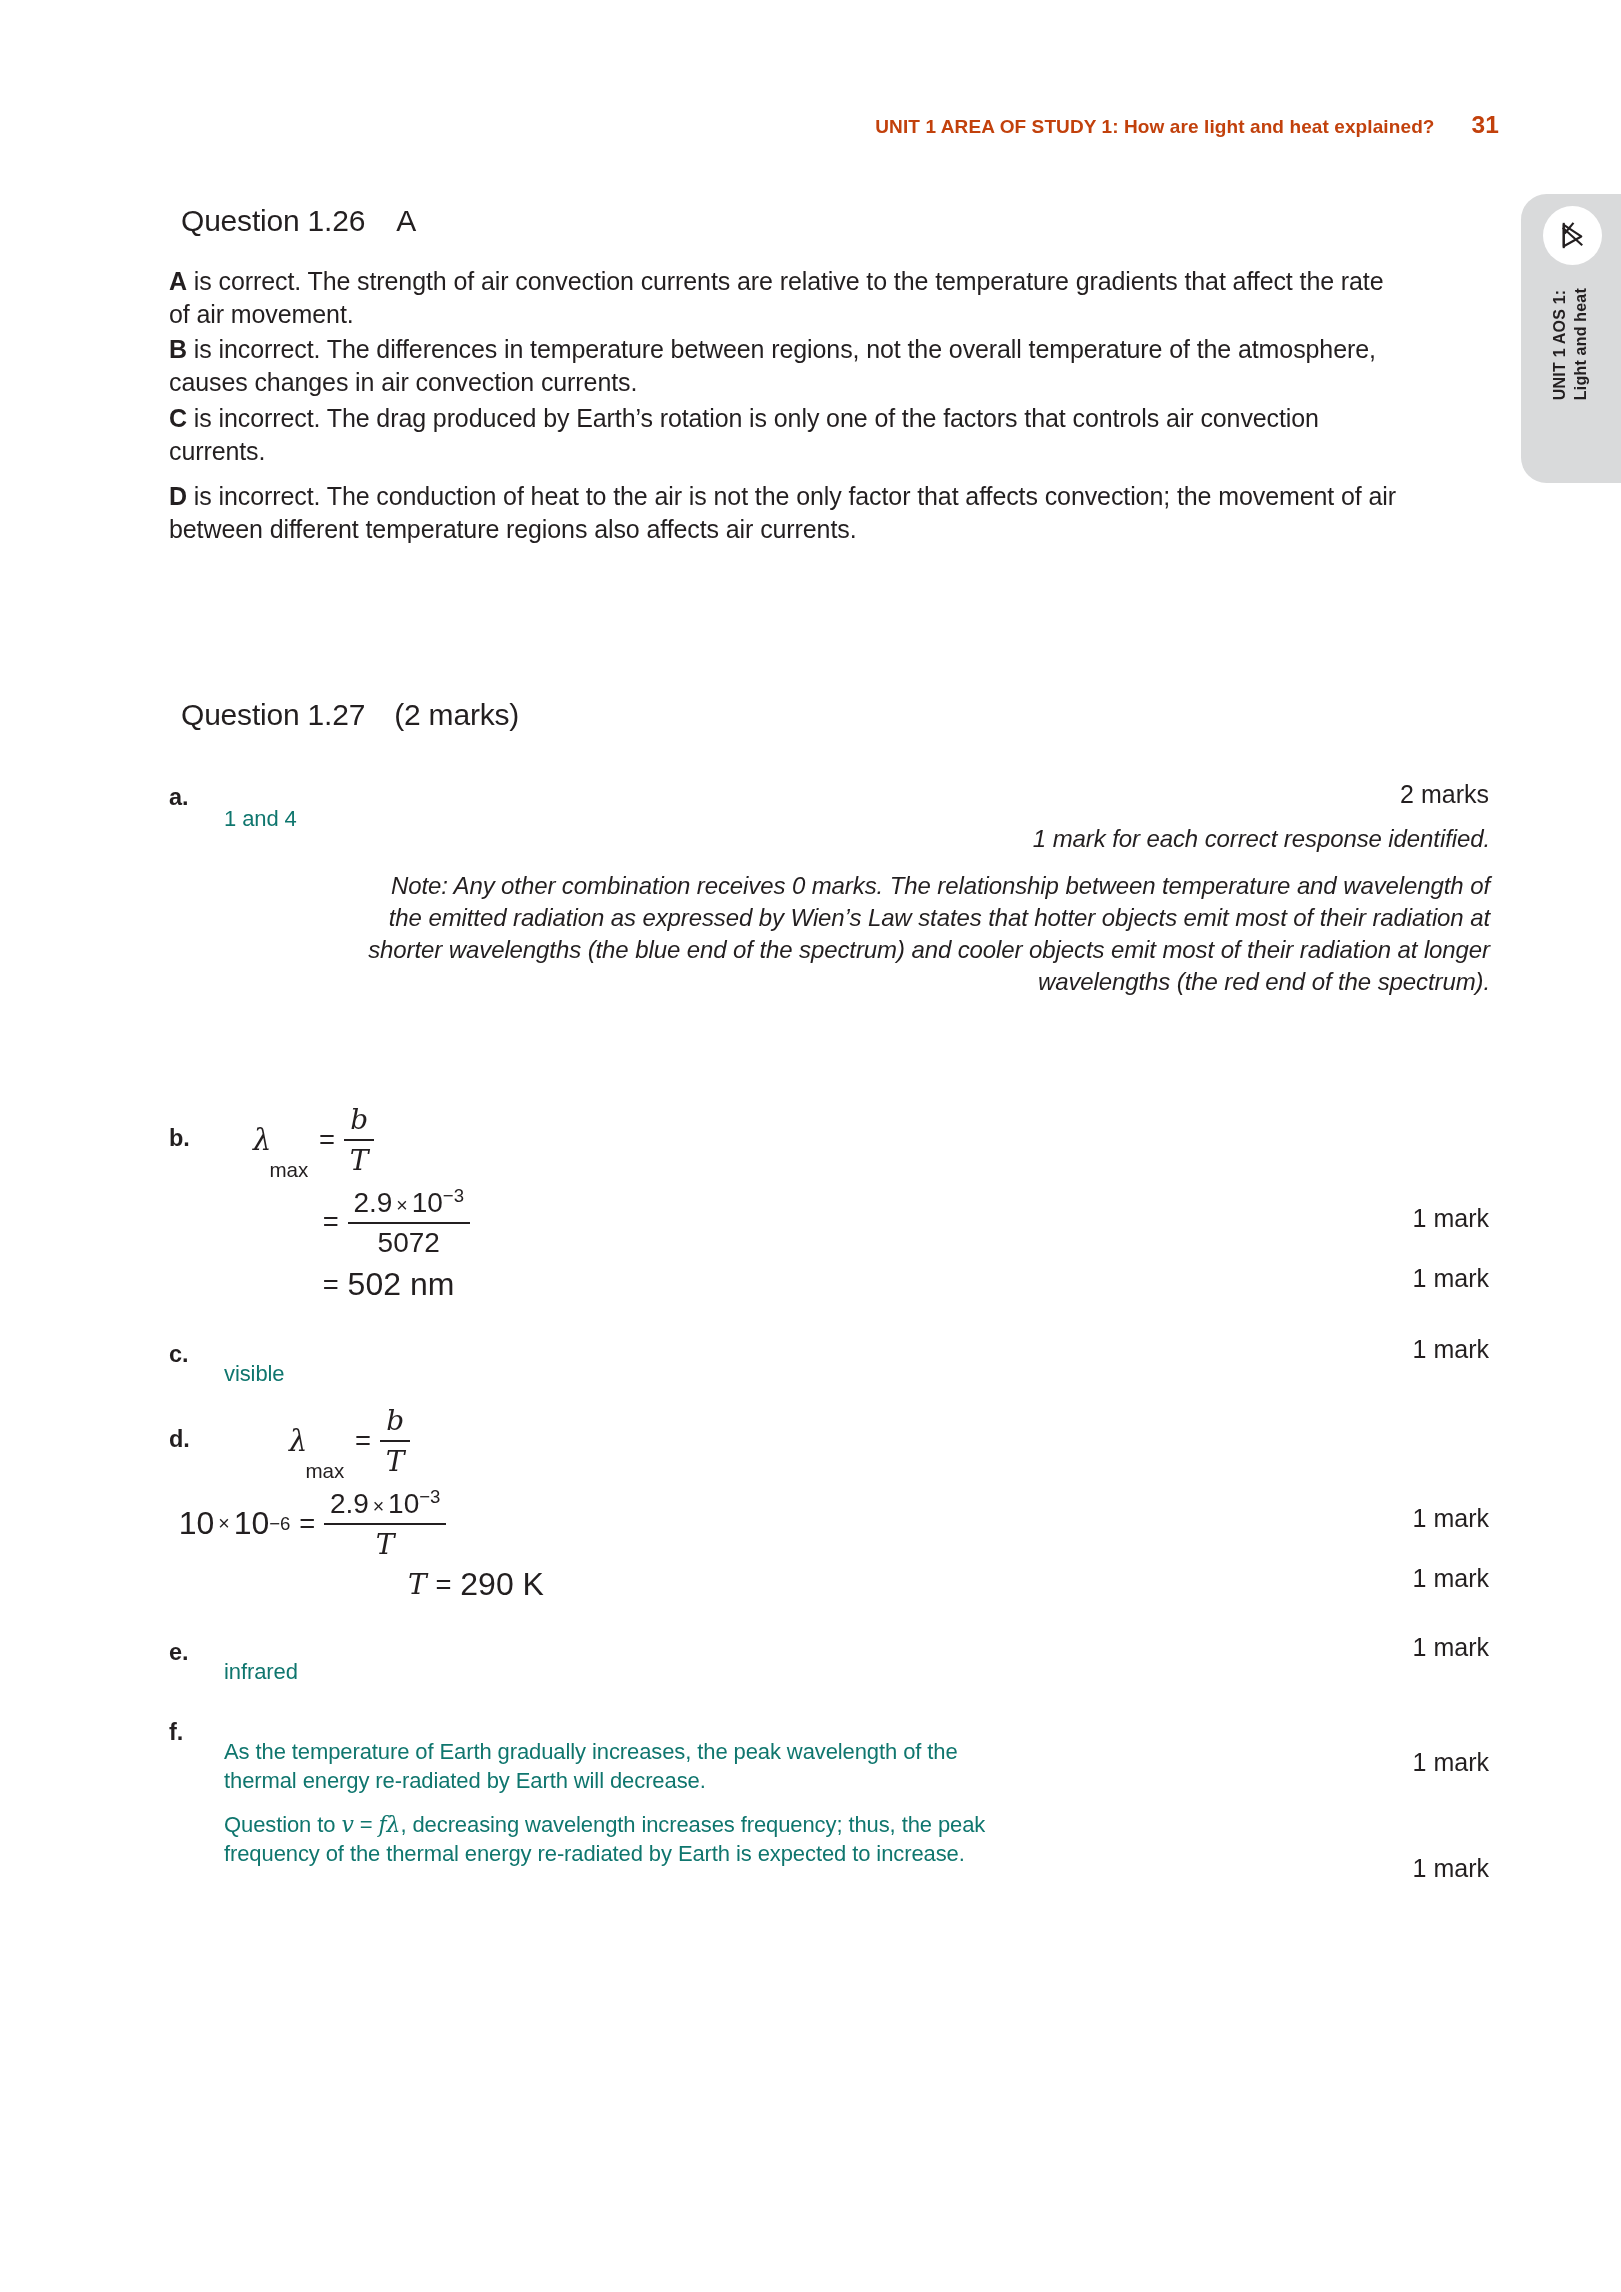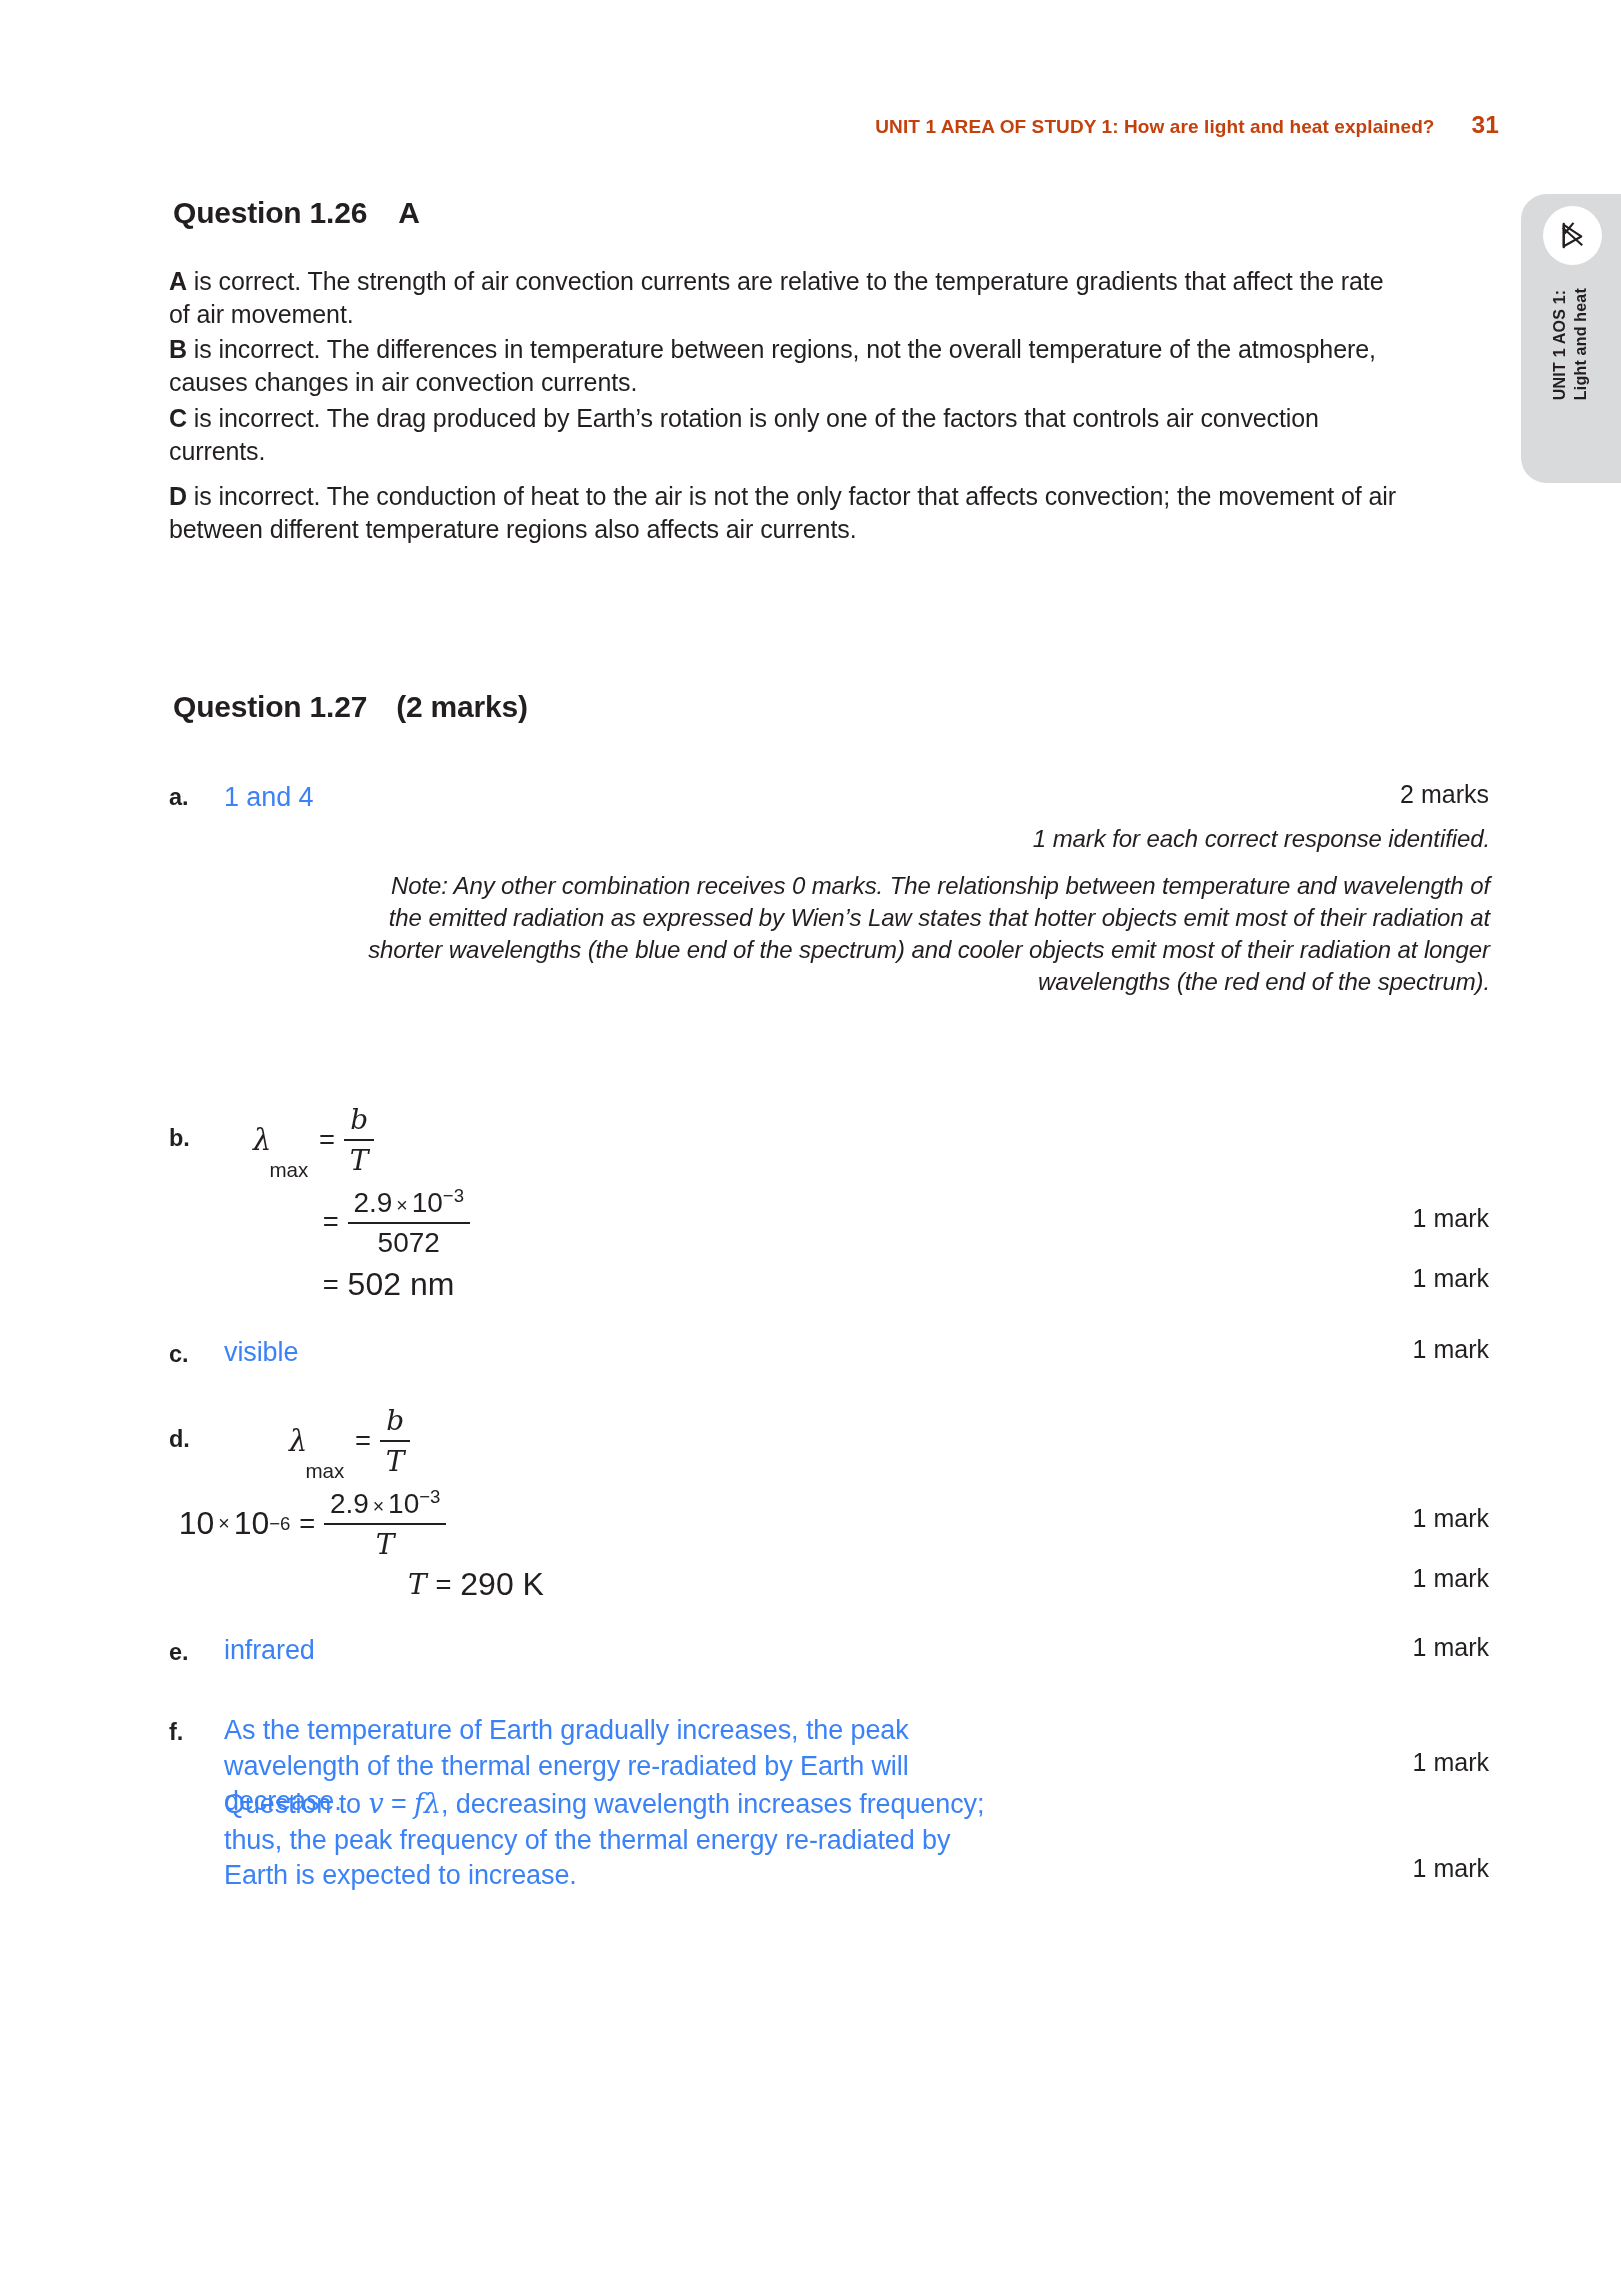--- a/index.html
+++ b/index.html
@@ -85,23 +85,23 @@
 
   
   .content {
     position: absolute;
     left: 169px;
     top: 0;
     width: 1321px;
   }
 
   h2.q-heading {
-    margin: 4px;
+    margin: 12px;
     font-size: 30px;
-    font-weight: bold;
+    font-weight: normal;
     letter-spacing: -0.2px;
     color: #231f20;
   }
   h2.q-heading .q-answer { margin-left: 31px; }
   h2.q-heading .q-marks { margin-left: 29px; }
 
   p.body-para {
     margin: 0;
     font-size: 25px;
     line-height: 1.32;
@@ -115,24 +115,25 @@
 
   
   .part-letter {
     position: absolute;
     font-size: 23.5px;
     font-weight: bold;
     color: #231f20;
   }
   .part-body {
     position: absolute;
-    font-size: 27px;
+    font-size: 22px;
     line-height: 1.32;
-    color: #3b82f6;
+    color: #0f766e;
     letter-spacing: -0.1px;
+    margin-top: 24px;
   }
   .marks {
     position: absolute;
     right: 1px;
     width: 235px;
     text-align: right;
     font-size: 25px;
     color: #231f20;
   }
   .note-block {

